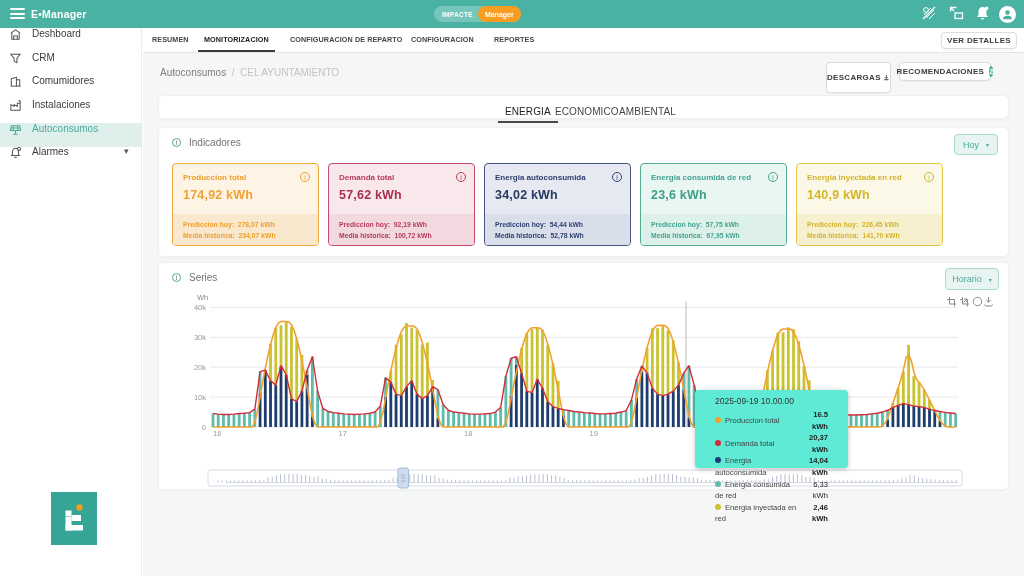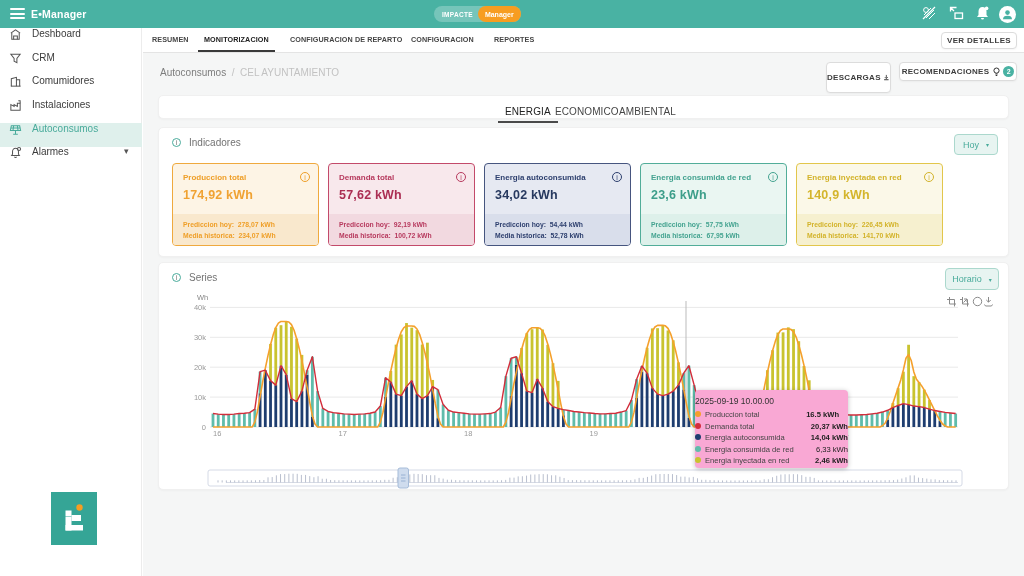--- a/index.html
+++ b/index.html
@@ -134,21 +134,21 @@
   <div class="tab" style="left:345px">REPORTES</div>
   <div class="btn" style="left:798px;top:4px;width:76px;height:17px">VER DETALLES</div>
  </div>
  <div class="crumb">Autoconsumos&nbsp;&nbsp;<span class="lt">/&nbsp;&nbsp;CEL AYUNTAMIENTO</span></div>
  <div class="btn" style="left:683px;top:34px;width:65px;height:31px">DESCARGAS&nbsp;<svg width="9" height="9" viewBox="0 0 9 9">
           <g stroke="#333" stroke-width="1.1" fill="none">
             <path d="M4.5 1 V5.5 M2.5 4 L4.5 6 L6.5 4"></path>
             <path d="M1.5 7.5 H7.5" stroke-width="1.3"></path>
           </g>
         </svg></div>
- <div class="btn" style="left:756px;top:34px;width:118px;height:19px">RECOMENDACIONES&nbsp;<svg width="9" height="10" viewBox="0 0 9 10">
+ <div class="btn" style="left:756px;top:34px;width:92px;height:19px">RECOMENDACIONES&nbsp;<svg width="9" height="10" viewBox="0 0 9 10">
           <g stroke="#333" stroke-width="1" fill="none">
             <circle cx="4.5" cy="3.6" r="2.6"></circle>
             <path d="M3.4 7 H5.6 M3.7 8.5 H5.3"></path>
           </g>
         </svg>&nbsp;<span style="background:#49b2a3;color:#fff;border-radius:50%;width:11px;height:11px;display:inline-flex;align-items:center;justify-content:center;font-size:7px">2</span></div>
  <div class="card" style="top:67px;height:24px">
   <div class="subtab on" style="left:339px;color:#222;border-bottom:2px solid #4a4a4a">ENERGIA</div>
   <div class="subtab" style="left:389px">ECONOMICO</div>
   <div class="subtab" style="left:453px">AMBIENTAL</div>
  </div>
@@ -610,27 +610,27 @@
 <line x1="772.98" y1="220.5" x2="772.98" y2="217.37" stroke="#b9bfce" stroke-width="1"></line>
 <line x1="777.15" y1="220.5" x2="777.15" y2="217.37" stroke="#b9bfce" stroke-width="1"></line>
 <line x1="781.32" y1="220.5" x2="781.32" y2="218.12" stroke="#b9bfce" stroke-width="1"></line>
 <line x1="785.49" y1="220.5" x2="785.49" y2="218.18" stroke="#b9bfce" stroke-width="1"></line>
 <line x1="789.66" y1="220.5" x2="789.66" y2="218.25" stroke="#b9bfce" stroke-width="1"></line>
 <line x1="793.83" y1="220.5" x2="793.83" y2="218.29" stroke="#b9bfce" stroke-width="1"></line>
 <line x1="798.0" y1="220.5" x2="798.0" y2="218.33" stroke="#b9bfce" stroke-width="1"></line>
 <rect x="240" y="206" width="10.5" height="20" fill="#cfdcee" stroke="#a6bcd9" rx="2"></rect>
 <path d="M 243 213 h4.5 M 243 216 h4.5 M 243 219 h4.5" stroke="#8ba6cc" stroke-width="0.8"></path>
 </svg>
-    <div style="position:absolute;left:695px;top:390px;width:153px;height:78px;background:#f9a8d4;border-radius:4px;box-shadow:0 1px 5px rgba(0,0,0,.25);padding:6px 0;z-index:5">
+    <div style="position:absolute;left:695px;top:390px;width:153px;height:78px;background:#5eead4;border-radius:4px;box-shadow:0 1px 5px rgba(0,0,0,.25);padding:6px 20px;z-index:5">
  <div style="font-size:8.5px;color:#333;margin-bottom:3px">2025-09-19 10.00.00</div>
  <table style="width:100%;border-collapse:collapse;font-size:7.6px;color:#444;line-height:11.6px">
  <tbody>
           <tr>
             <td><span style="display:inline-block;width:6px;height:6px;border-radius:50%;background:#f5a02c;margin-right:4px"></span>Produccion total</td>
-            <td style="text-align:left;font-weight:700;color:#222">16.5 kWh</td>
+            <td style="text-align:right;font-weight:700;color:#222">16.5 kWh</td>
           </tr>
  <tr>
             <td><span style="display:inline-block;width:6px;height:6px;border-radius:50%;background:#d22d3b;margin-right:4px"></span>Demanda total</td>
             <td style="text-align:right;font-weight:700;color:#222">20,37 kWh</td>
           </tr>
  <tr>
             <td><span style="display:inline-block;width:6px;height:6px;border-radius:50%;background:#1e3d6f;margin-right:4px"></span>Energia autoconsumida</td>
             <td style="text-align:right;font-weight:700;color:#222">14,04 kWh</td>
           </tr>
  <tr>

